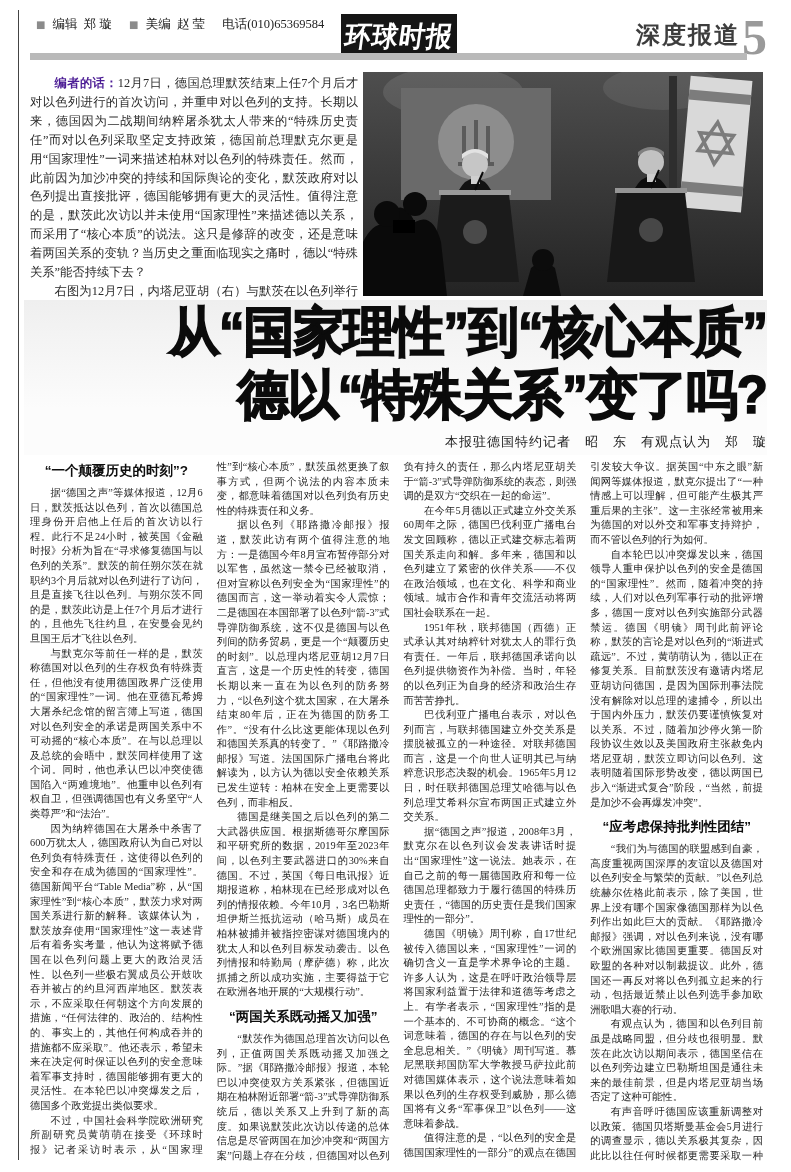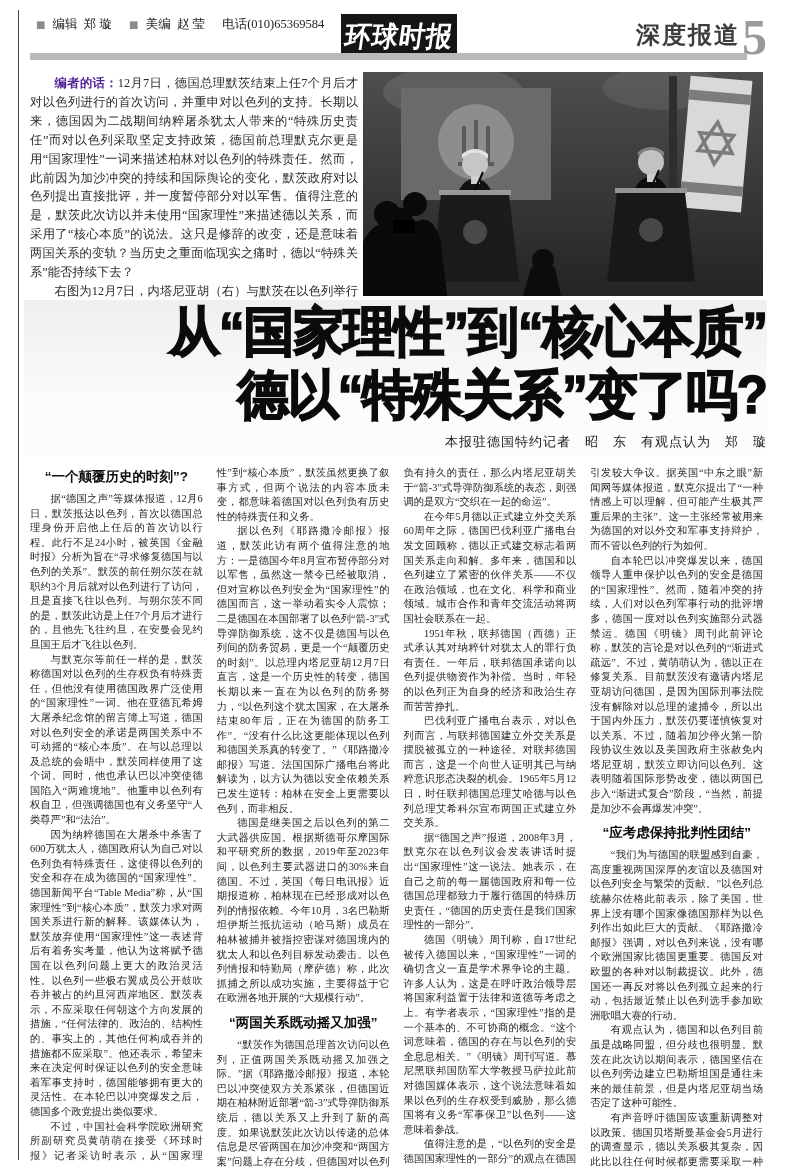--- a/index.html
+++ b/index.html
@@ -35,21 +35,21 @@
   .headline-band{position:absolute;left:24px;top:300px;width:743px;height:155px;text-align:right;
                  background:linear-gradient(#efefef,#fcfcfc 70%);}
   h1{margin:4px 0 0 0;font-family:"Liberation Sans","DejaVu Sans",sans-serif;font-weight:900;
      font-size:51px;line-height:60px;color:#0b0b0b;letter-spacing:-1px;
      -webkit-text-stroke:1.6px #0b0b0b;transform:scaleY(1.04);}
   .byline{margin-top:9px;font-size:13px;color:#222;letter-spacing:1px;}
 
   
   .article-body{position:absolute;left:30px;top:460px;width:733px;height:706px;overflow:hidden;
                 column-count:4;column-gap:14px;column-fill:auto;
-                font-size:10.3px;line-height:14.6px;text-align:justify;color:#1f1f1f;margin-top:6px;}
+                font-size:10.3px;line-height:14.6px;text-align:justify;color:#1f1f1f;}
   .article-body p{margin:0;text-indent:2em;}
   .subhead{font-family:"Liberation Sans","DejaVu Sans",sans-serif;font-size:13.5px;font-weight:bold;
            color:#0d0d0d;text-align:center;margin:8px 0 6px 0;line-height:18px;text-indent:0;}
   .subhead.first{margin-top:2px;}
 </style>
 </head>
 <body>
 
 <div class="page">
   <div class="left-rule"></div>
@@ -70,21 +70,21 @@
       <span>环球时报</span>
     </div>
     <div class="section-head">
       <span class="section-title">深度报道</span><span class="page-num">5</span>
     </div>
   </header>
   <div class="gray-bar"></div>
 
   <section class="editor">
     <div class="note-text">
-      <p><span class="lbl">编者的话：</span><span>12月7日，德国总理默茨结束上任7个月后才对以色列进行的首次访问，并重申对以色列的支持。长期以来，德国因为二战期间纳粹屠杀犹太人带来的“特殊历史责任”而对以色列采取坚定支持政策，德国前总理默克尔更是用“国家理性”一词来描述柏林对以色列的特殊责任。然而，此前因为加沙冲突的持续和国际舆论的变化，默茨政府对以色列提出直接批评，并一度暂停部分对以军售。值得注意的是，默茨此次访以并未使用“国家理性”来描述德以关系，而采用了“核心本质”的说法。这只是修辞的改变，还是意味着两国关系的变轨？当历史之重面临现实之痛时，德以“特殊关系”能否持续下去？</span></p>
+      <p><span class="lbl">编者的话：</span><span>12月7日，德国总理默茨结束上任7个月后才对以色列进行的首次访问，并重申对以色列的支持。长期以来，德国因为二战期间纳粹屠杀犹太人带来的“特殊历史责任”而对以色列采取坚定支持政策，德国前总理默克尔更是用“国家理性”一词来描述柏林对以色列的特殊责任。然而，此前因为加沙冲突的持续和国际舆论的变化，默茨政府对以色列提出直接批评，德国能够拥有更大的灵活性。值得注意的是，默茨此次访以并未使用“国家理性”来描述德以关系，而采用了“核心本质”的说法。这只是修辞的改变，还是意味着两国关系的变轨？当历史之重面临现实之痛时，德以“特殊关系”能否持续下去？</span></p>
       <p class="cap"><span>右图为12月7日，内塔尼亚胡（右）与默茨在以色列举行联合新闻发布会。</span><span class="credit">（视觉中国）</span></p>
     </div>
     <div class="photo">
       <svg width="400" height="224" viewBox="0 0 400 224">
         <defs>
           <linearGradient id="bg" x1="0" y1="0" x2="0" y2="1">
             <stop offset="0" stop-color="#4e4e4e"></stop>
               <stop offset="1" stop-color="#242424"></stop>
           </linearGradient>
         </defs>

